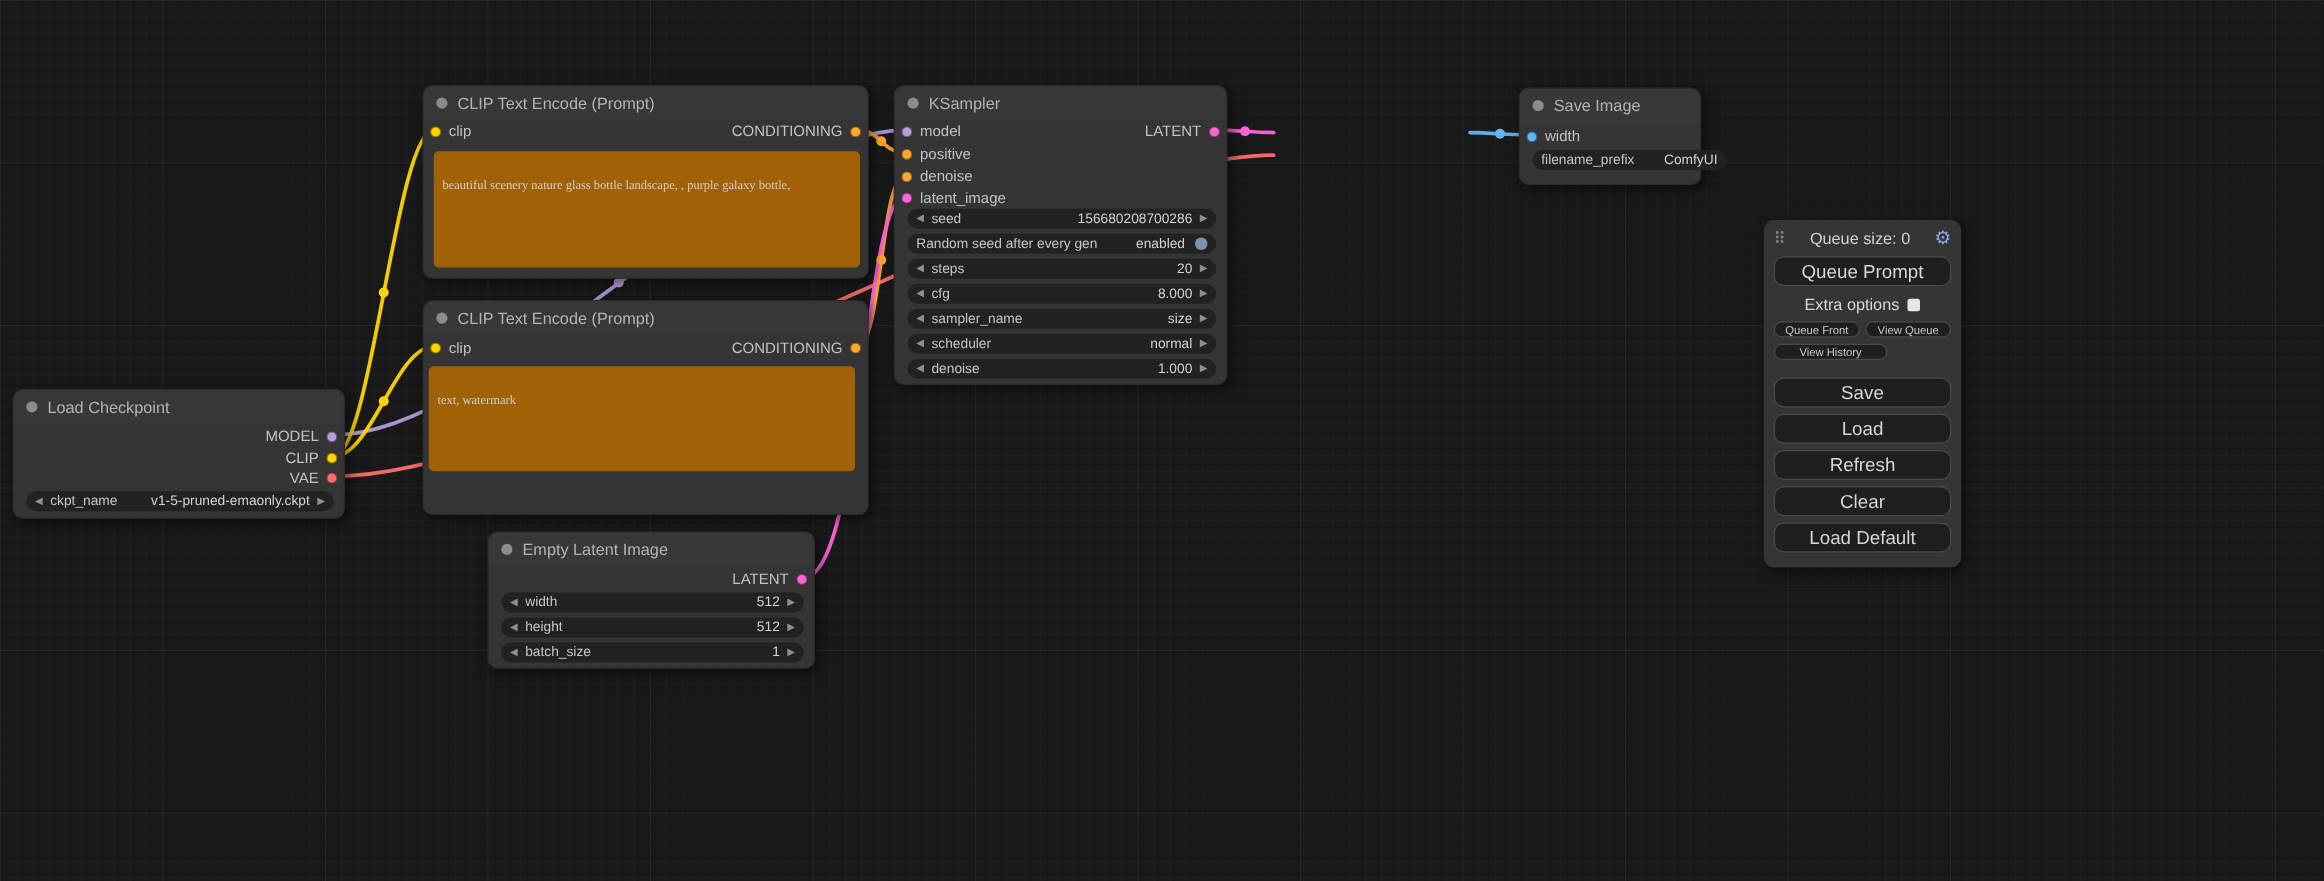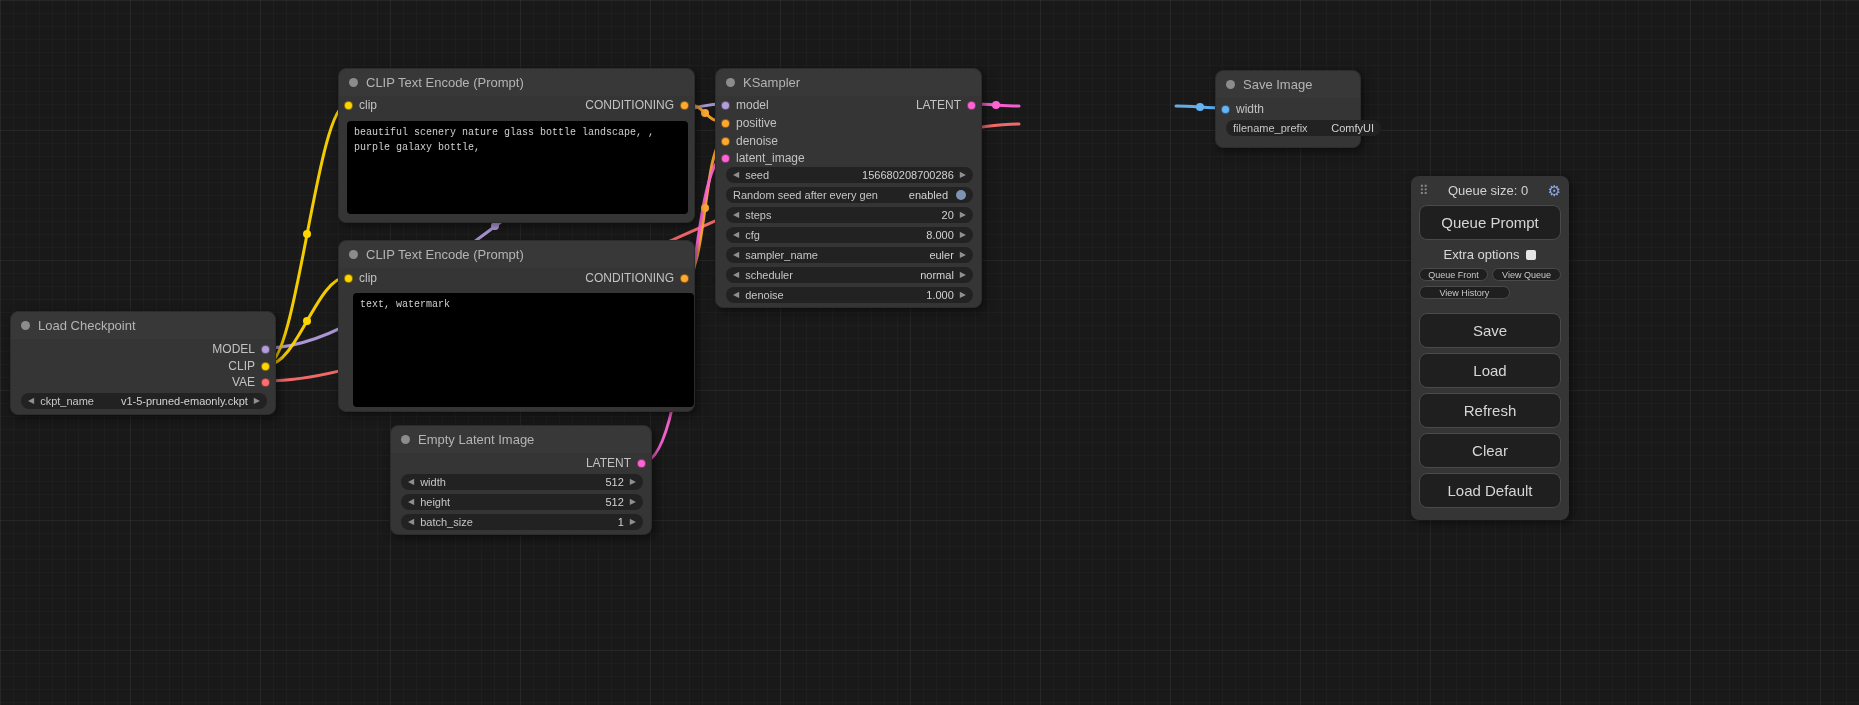--- a/index.html
+++ b/index.html
@@ -21,30 +21,30 @@
   .port{position:absolute;display:flex;align-items:center;gap:6px;height:14px;font-size:12px;color:#c2c2c2;white-space:nowrap}
   .port.in{left:5px}
   .port.out{right:5px}
   .pdot{width:9px;height:9px;border-radius:50%;background:#888;flex:none;border:1px solid rgba(0,0,0,.45)}
   .widget{position:absolute;display:flex;align-items:center;gap:6px;height:16px;background:#222;
           border-radius:9px;padding:0 7px;font-size:11px;color:#c6c6c6;white-space:nowrap}
   .widget .arrow{font-size:8px;color:#909090;line-height:1;cursor:pointer}
   .widget .sp{flex:1}
   .widget .wval{color:#d2d2d2}
   .knob{width:10px;height:10px;border-radius:50%;background:#7e93b2;flex:none;margin-left:2px}
-  .prompt{position:absolute;background:#000000;border-radius:4px;padding:5px 7px;
-          font-family:Liberation Mono, monospace;font-size:10px;line-height:1.45;color:#cfcfcf;overflow:hidden}
+  .prompt{position:absolute;background:#a16207;border-radius:4px;padding:21px 7px;
+          font-family:Liberation Serif, serif;font-size:10px;line-height:1.45;color:#cfcfcf;overflow:hidden}
   .menu{position:absolute;z-index:3;background:#353535;border-radius:8px;box-shadow:3px 3px 10px rgba(0,0,0,.5);
         padding:7px 8px;display:flex;flex-direction:column}
   .menu-head{display:flex;align-items:center;margin-bottom:7px}
   .drag{color:#8a8a8a;font-size:13px;cursor:grab}
   .qsize{flex:1;text-align:center;color:#d2d2d2;font-size:13px}
   .gear{color:#8ba7e8;font-size:15px;cursor:pointer;line-height:1}
   .btn{background:#1f1f1f;border:1px solid #4a4a4a;border-radius:8px;color:#d6d6d6;font-family:inherit;cursor:pointer;display:block}
-  .btn.big{height:35px;font-size:15px;margin-bottom:5px;width:100%}
+  .btn.big{height:24px;font-size:15px;margin-bottom:5px;width:100%}
   .extra{display:flex;align-items:center;justify-content:center;gap:7px;color:#d8d8d8;font-size:13px;margin:2px 0 6px}
   .checkbox{width:10px;height:10px;background:#e6e6e6;border-radius:2px;cursor:pointer}
   .srow{display:flex;gap:4px;margin-bottom:5px}
   .srow.center{justify-content:flex-start}
   .btn.small{flex:1;height:13px;font-size:9px;border-radius:7px;padding:0;line-height:10px;color:#c8c8c8}
   .srow.center .btn.small{flex:0 0 64%}
   .gap{height:9px}
 </style>
 </head>
 <body>
@@ -120,21 +120,21 @@
       <span>CLIP Text Encode (Prompt)</span>
     </div>
     <div class="port in" style="top:30px">
       <span class="pdot" style="background: rgb(255, 213, 0);"></span>
       <span>clip</span>
     </div>
     <div class="port out" style="top:30px">
       <span>CONDITIONING</span>
       <span class="pdot" style="background: rgb(255, 169, 49);"></span>
     </div>
-    <div class="prompt" style="left:14px;top:52px;width:341px;height:114px">text, watermark</div>
+    <div class="prompt" style="left:4px;top:52px;width:341px;height:84px">text, watermark</div>
   </div>
 
   <div class="node" style="left:390px;top:425px;width:262px;height:110px">
     <div class="ntitle">
       <span class="ndot"></span>
       <span>Empty Latent Image</span>
     </div>
     <div class="port out" style="top:30px">
       <span>LATENT</span>
       <span class="pdot" style="background: rgb(255, 100, 213);"></span>
@@ -211,21 +211,21 @@
       <span class="arrow">◀</span>
       <span>cfg</span>
       <span class="sp"></span>
       <span class="wval">8.000</span>
       <span class="arrow">▶</span>
     </div>
     <div class="widget" style="left:10px;top:178px;width:247px">
       <span class="arrow">◀</span>
       <span>sampler_name</span>
       <span class="sp"></span>
-      <span class="wval">euler</span>
+      <span class="wval">size</span>
       <span class="arrow">▶</span>
     </div>
     <div class="widget" style="left:10px;top:198px;width:247px">
       <span class="arrow">◀</span>
       <span>scheduler</span>
       <span class="sp"></span>
       <span class="wval">normal</span>
       <span class="arrow">▶</span>
     </div>
     <div class="widget" style="left:10px;top:218px;width:247px">

